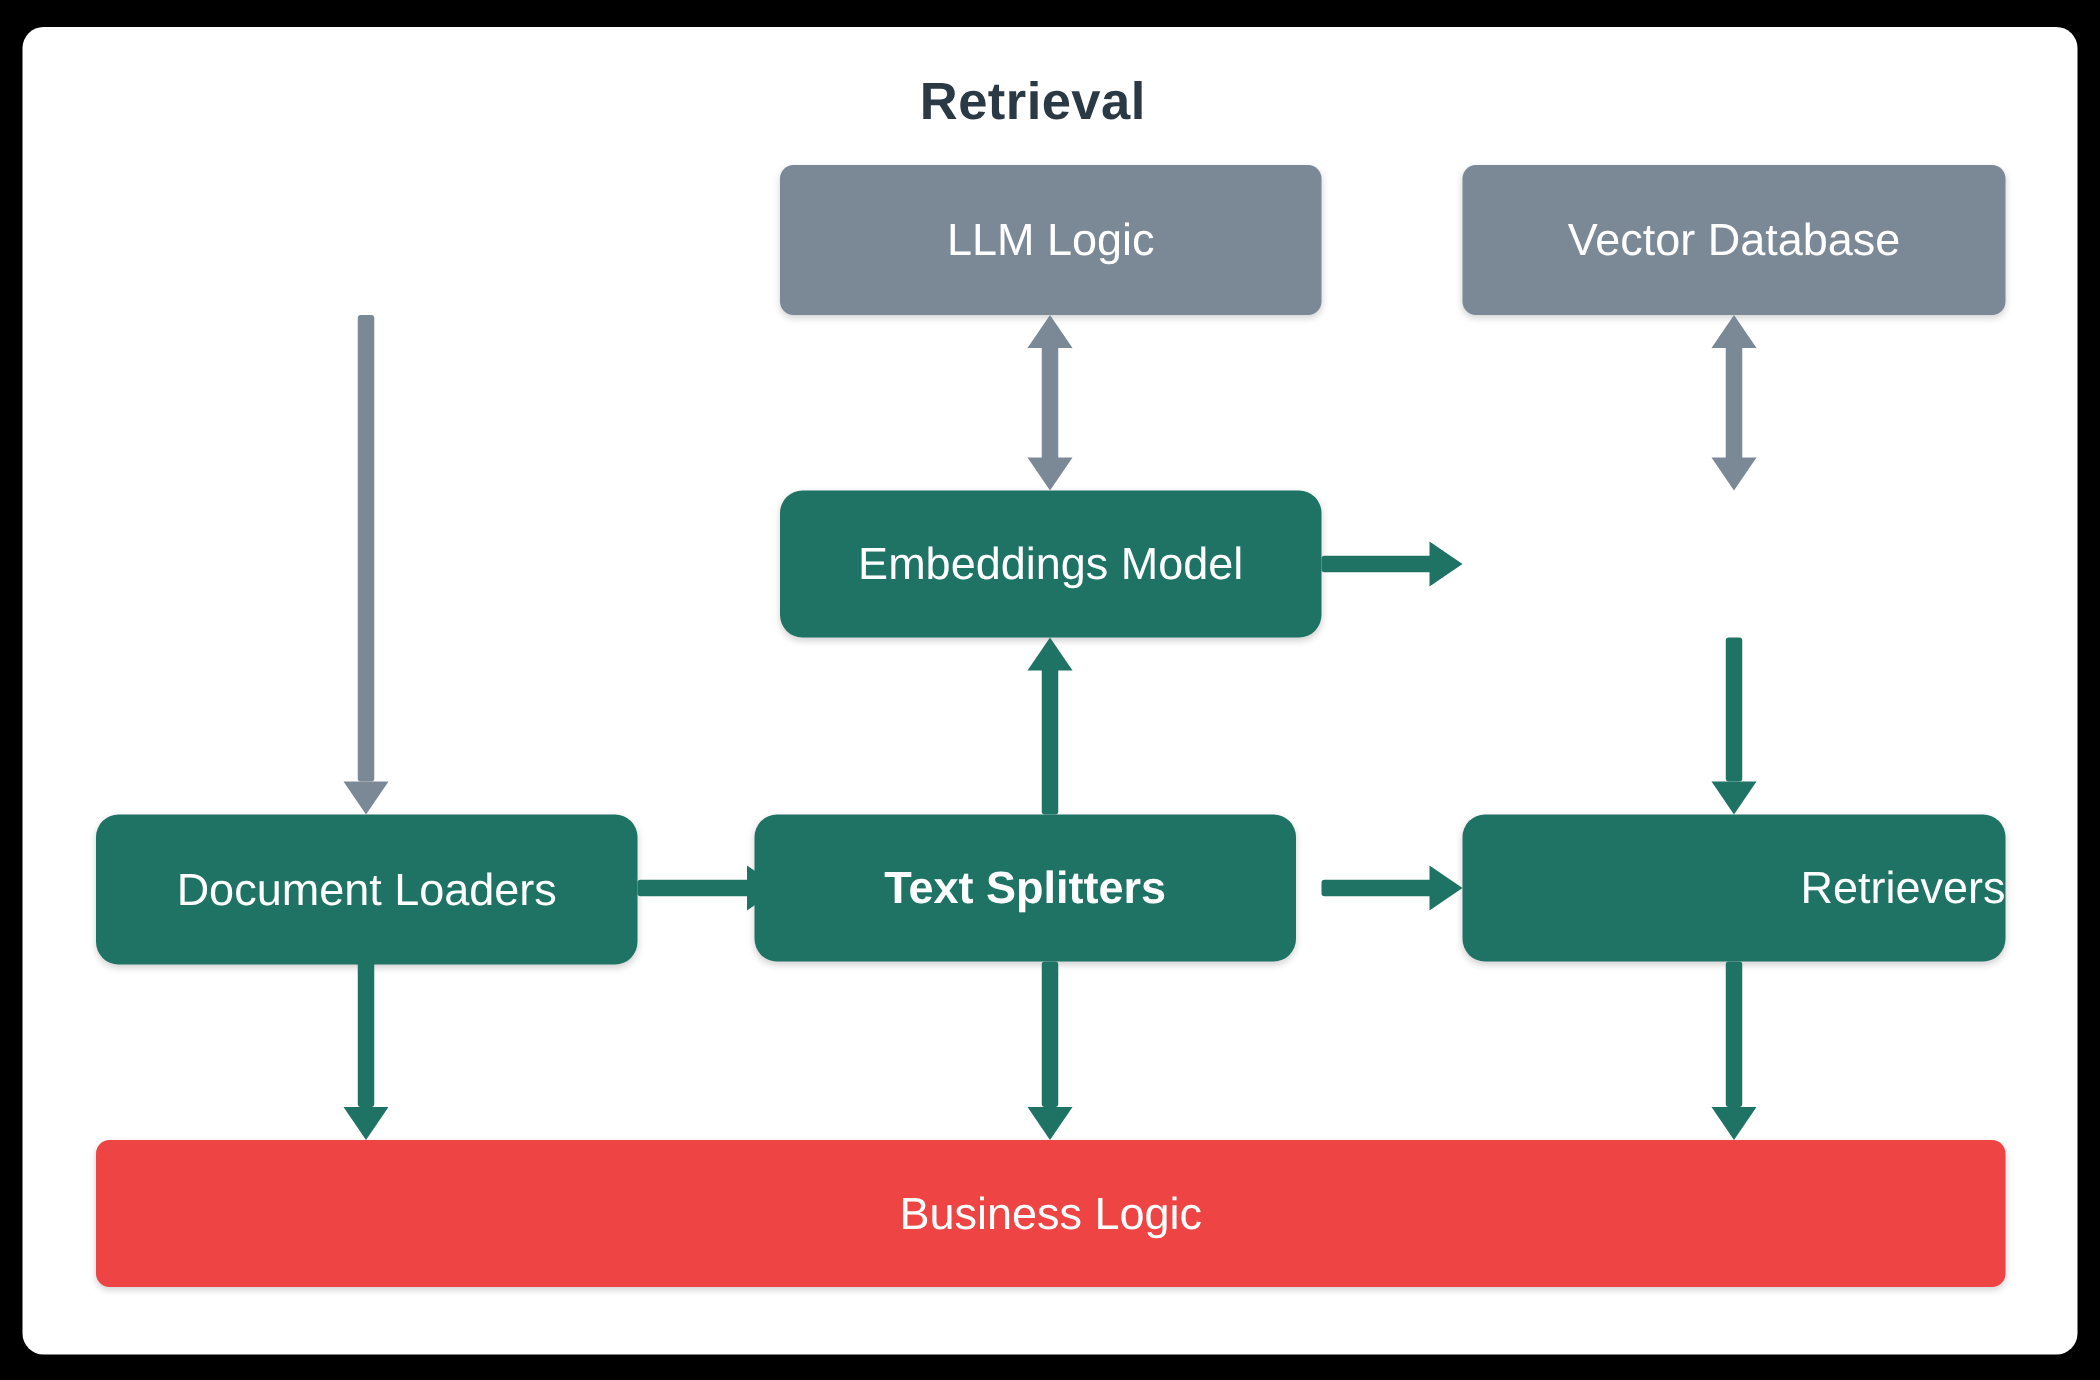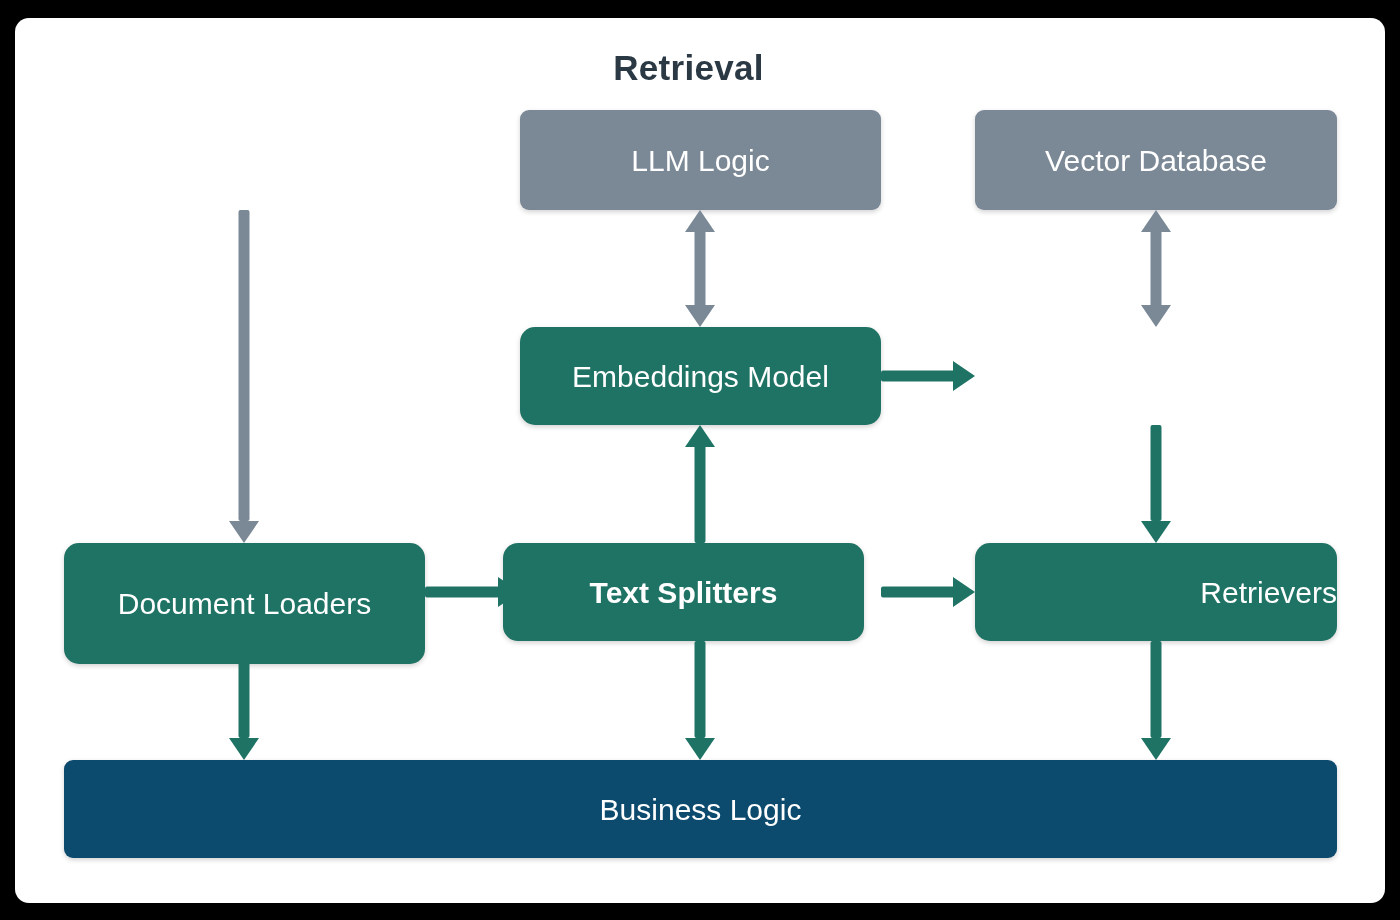--- a/index.html
+++ b/index.html
@@ -55,21 +55,21 @@
     color: #ffffff;
     font-size: 30px;
     font-weight: normal;
     border-radius: 15px;
     box-shadow: 0 2px 5px rgba(0,0,0,0.18);
     text-align: center;
     line-height: 1.1;
   }
   .node.gray  { background: #7b8896; border-radius: 9px; }
   .node.green { background: #1f7365; }
-  .node.blue  { background: #0c4a6e; border-radius: 9px; }
+  .node.blue  { background: #ef4444; border-radius: 9px; }
 
   
   .arrow { position: absolute; }
 
   .arrow .shaft {
     position: absolute;
     border-radius: 2px;
   }
   .arrow .head {
     position: absolute;
@@ -127,21 +127,21 @@
 
     <div class="node gray" style="left:960px; top:92px; width:362px; height:100px;">
       <span>Vector Database</span>
     </div>
 
     <div class="node green" style="left:505px; top:309px; width:361px; height:98px;">
       <span>Embeddings Model</span>
     </div>
 
 
-    <div class="node green" style="left:49px; top:525px; width:361px; height:121px;">
+    <div class="node green" style="left:49px; top:525px; width:361px; height:100px;">
       <span>Document Loaders</span>
     </div>
 
     <div class="node green" style="left:488px; top:525px; width:361px; height:98px;font-weight:bold;">
       <span>Text Splitters</span>
     </div>
 
     <div class="node green" style="left:960px; top:525px; width:362px; height:98px;justify-content:flex-end;">
       <span>Retrievers</span>
     </div>

